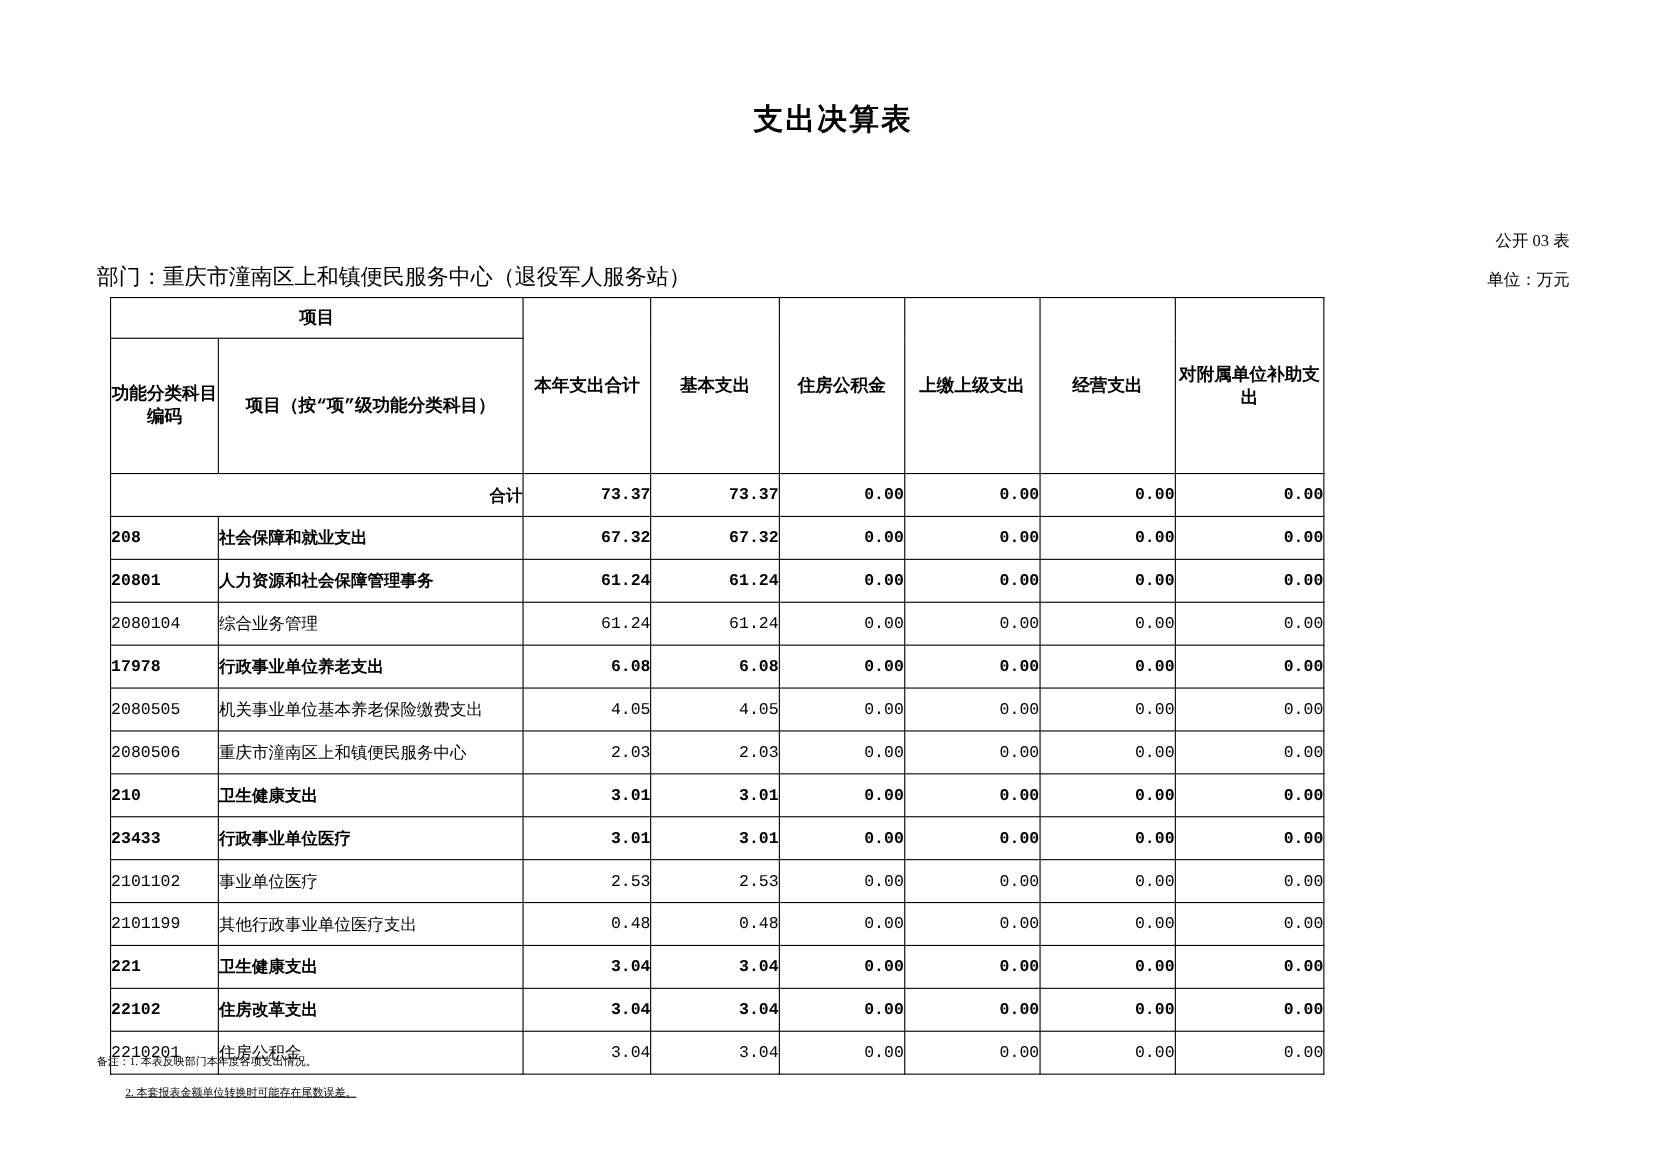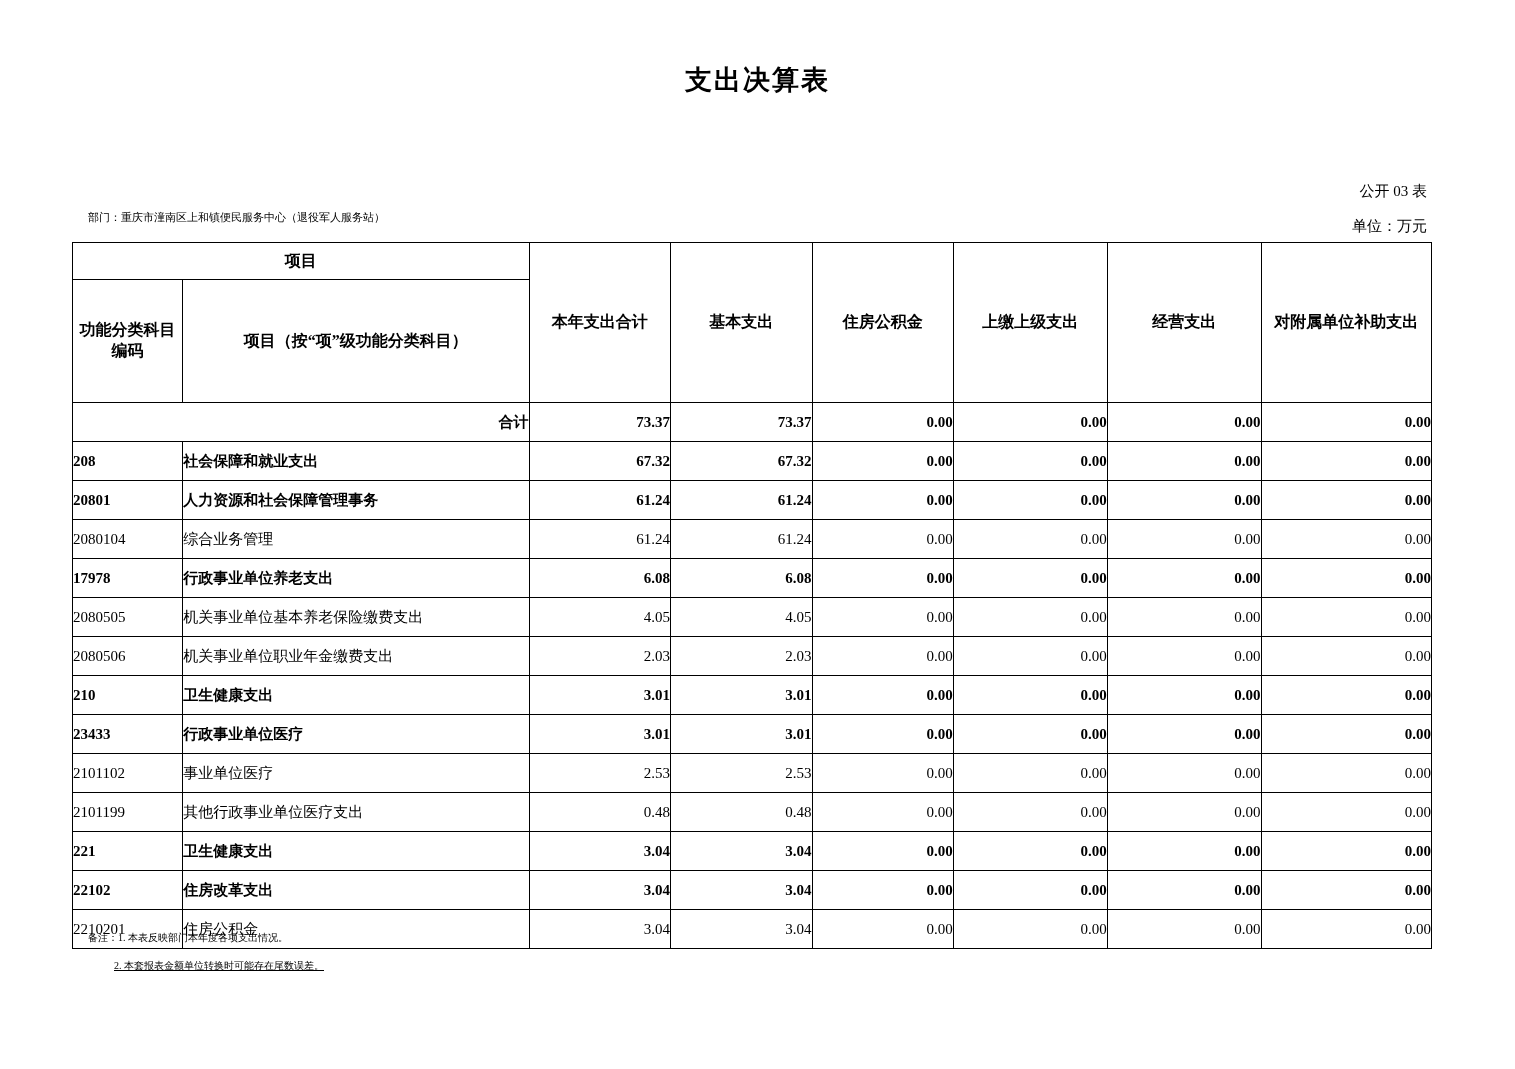--- a/index.html
+++ b/index.html
@@ -18,46 +18,47 @@
     position: relative;
     width: 1515px;
     height: 1069px;
     box-sizing: border-box;
   }
   .doc-title {
     text-align: center;
     font-size: 27px;
     font-weight: bold;
     letter-spacing: 2px;
-    margin-top: 62px;
+    margin-top: 90px;
   }
   .meta-right {
     position: absolute;
     right: 88px;
     font-size: 15px;
   }
   .meta-openform {
     top: 120px;
   }
   .meta-unit {
     top: 155px;
   }
   .meta-dept {
     position: absolute;
     left: 88px;
     top: 148px;
-    font-size: 11px;
+    font-size: 20px;
   }
   table.budget {
     position: absolute;
-    left: 72px;
+    left: 100px;
     top: 180px;
-    width: 1360px;
+    width: 1104px;
     border-collapse: collapse;
     font-size: 15px;
+    font-family: Liberation Mono, monospace;
   }
   table.budget th, table.budget td {
     border: 1px solid #000000;
     padding: 0;
   }
   .hdr {
     text-align: center;
     font-weight: bold;
     font-size: 16px;
   }
@@ -192,21 +193,21 @@
           <td class="name">机关事业单位基本养老保险缴费支出</td>
           <td class="num">4.05</td>
           <td class="num">4.05</td>
           <td class="num">0.00</td>
           <td class="num">0.00</td>
           <td class="num">0.00</td>
           <td class="num">0.00</td>
         </tr>
         <tr>
           <td class="code">2080506</td>
-          <td class="name">机关事业单位职业年金缴费支出</td>
+          <td class="name">重庆市潼南区上和镇便民服务中心</td>
           <td class="num">2.03</td>
           <td class="num">2.03</td>
           <td class="num">0.00</td>
           <td class="num">0.00</td>
           <td class="num">0.00</td>
           <td class="num">0.00</td>
         </tr>
         <tr class="bold">
           <td class="code">210</td>
           <td class="name">卫生健康支出</td>

